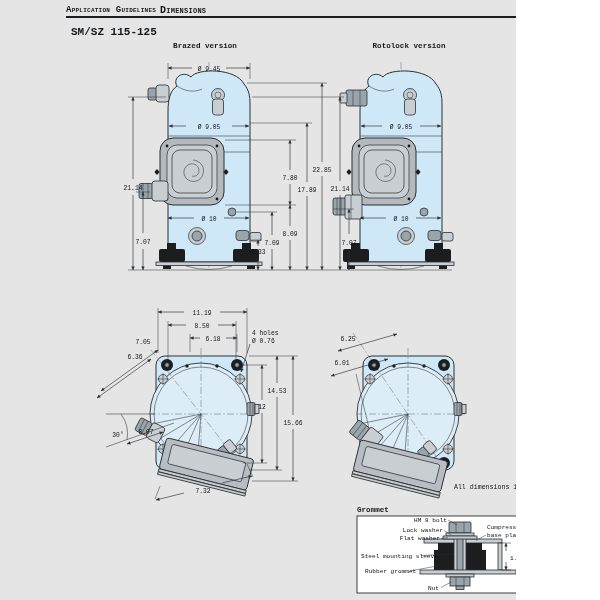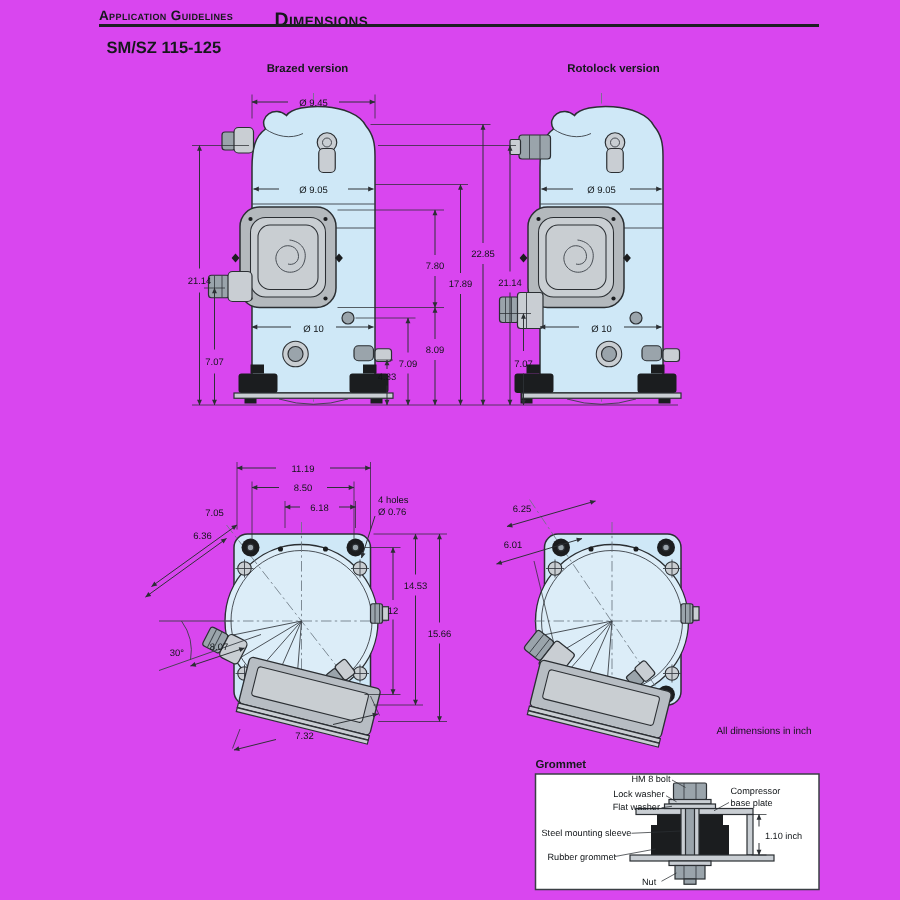--- a/index.html
+++ b/index.html
@@ -1,21 +1,21 @@
 <!DOCTYPE html>
 <html style="--shell: #cfe8f7; --frame: #b4b9bd; --frame_inner: #c9ced2; --metal: #9aa4ab; --terminal: #b7bdc3; --line: #2b2f33;"><head>
 <meta charset="utf-8">
 <style>
   html,body{margin:0;padding:0;background:#ffffff;}
-  .page{position:relative;width:600px;height:600px;background:#d946ef;overflow:hidden;
-        font-family:Liberation Sans, sans-serif;}
+  .page{position:relative;width:516px;height:600px;background:#e5e5e5;overflow:hidden;
+        font-family:Liberation Mono, monospace;}
   .h-left{position:absolute;left:66px;top:5px;font-size:9px;font-weight:bold;
           font-variant:small-caps;letter-spacing:.25px;color:#15181b;}
-  .h-right{position:absolute;left:160px;top:5px;font-size:13px;font-weight:bold;
-           font-variant:small-caps;letter-spacing:.25px;color:#15181b;margin-left:23px;}
+  .h-right{position:absolute;left:160px;top:5px;font-size:10px;font-weight:bold;
+           font-variant:small-caps;letter-spacing:.25px;color:#15181b;}
   .rule{position:absolute;left:66px;top:16px;width:480px;height:1.6px;background:#1c1f22;}
   .model{position:absolute;left:71px;top:26px;font-size:11px;font-weight:bold;color:#15181b;}
   svg{position:absolute;left:0;top:0;}
   .sh{fill:var(--shell,#cfe8f7);stroke:var(--line,#2b2f33);stroke-width:1;}
   .sh2{fill:#dcedf8;stroke:var(--line,#2b2f33);stroke-width:.9;}
   .mt{fill:var(--metal,#9aa4ab);stroke:var(--line,#2b2f33);stroke-width:.8;}
   .lt{fill:#c9ced3;stroke:var(--line,#2b2f33);stroke-width:.8;}
   .fr{fill:var(--frame,#b4b9bd);stroke:var(--line,#2b2f33);stroke-width:1;}
   .fi{fill:var(--frame_inner,#c9ced2);stroke:var(--line,#2b2f33);stroke-width:.7;}
   .tb{fill:var(--terminal,#b7bdc3);stroke:var(--line,#2b2f33);stroke-width:.9;}

